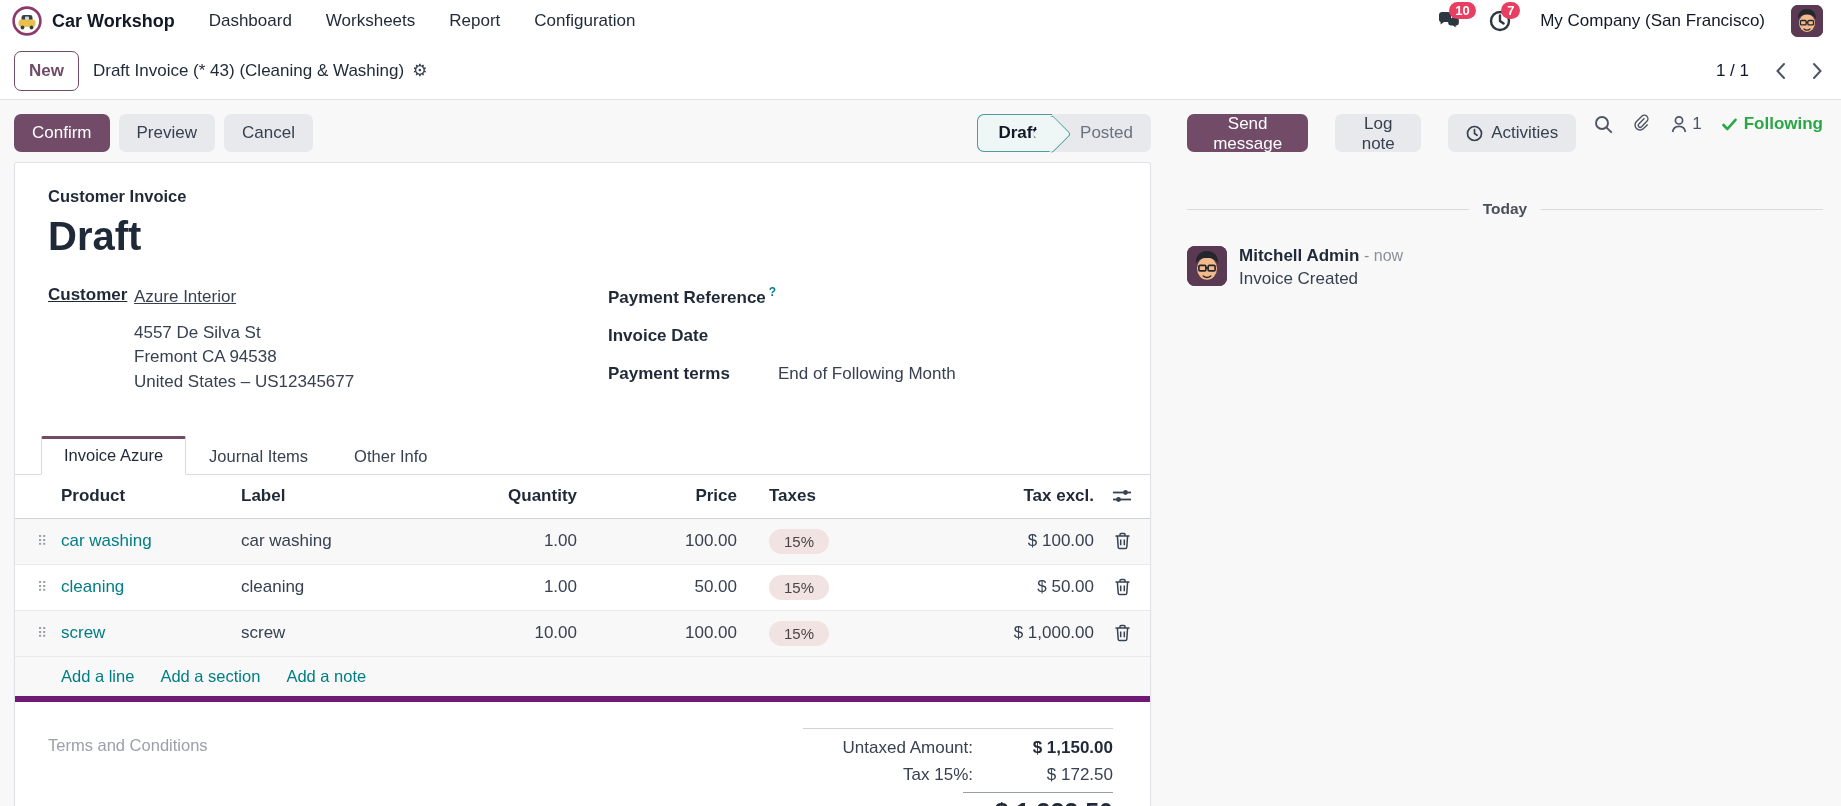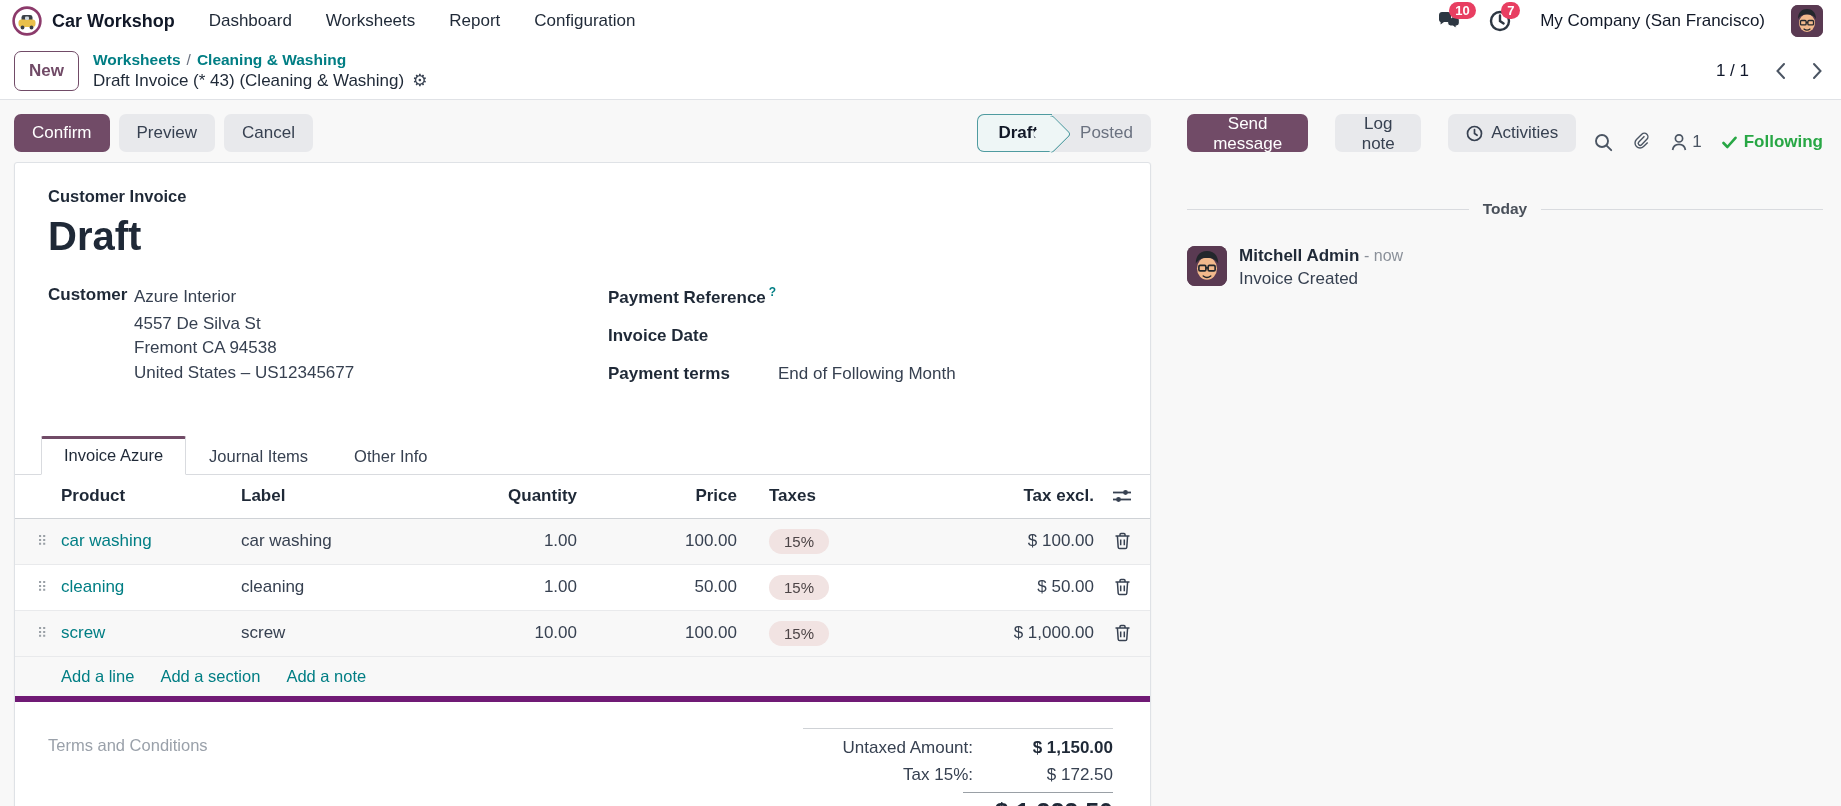--- a/index.html
+++ b/index.html
@@ -58,23 +58,23 @@
   
   .card { margin-left:14px; width:1137px; min-height:648px; background:#fff;
     border:1px solid #dfe2e6; border-radius:3px; box-shadow:0 1px 2px rgba(0,0,0,.05);
     padding:24px 33px 0 33px; }
   .doc-type { font-weight:700; color:#1f2937; font-size:16.5px; }
   .state-h1 { font-size:40px; font-weight:600; color:#1f2937; margin:8px 0 26px 0; }
 
   .fields-grid { display:flex; }
   .fg-left { width:560px; display:flex; }
   .lbl { font-weight:700; color:#1f2937; }
-  .cust-lbl { width:86px; flex:0 0 auto; }
+  .cust-lbl { width:86px; flex:0 0 auto;text-decoration:underline; }
   .cust-val { line-height:1.45; color:#374151; }
-  .cust-val .cname { margin-bottom:2px; }
+  .cust-val .cname { margin-bottom:11px;text-decoration:underline; }
   .fg-right { width:460px; }
   .frow { display:flex; margin-bottom:18px; align-items:baseline; }
   .frow .lbl { width:170px; flex:0 0 auto; }
   .fval { color:#374151; }
   .help-sup { color:#017E84; font-size:12px; vertical-align:super; margin-left:3px; cursor:pointer; }
 
   
   .tabs { display:flex; margin:34px -33px 0 -33px; padding-left:26px; border-bottom:1px solid #d9dbdf; }
   .tab { padding:10px 22px 9px 22px; font-size:16.5px; color:#374151; cursor:pointer;
     border:1px solid transparent; border-bottom:none; margin-bottom:-1px; }
@@ -109,21 +109,21 @@
   .totals { margin-left:auto; width:310px; border-top:1px solid #cfd2d6; padding-top:9px; margin-right:4px; }
   .tot-row { display:flex; align-items:baseline; justify-content:flex-end; margin-bottom:7px; }
   .tot-lbl { color:#374151; }
   .tot-val { width:140px; text-align:right; }
   .bold { font-weight:700; color:#1f2937; }
   .tot-total .tot-val { border-top:1px solid #9aa0a6; font-size:25px; font-weight:700; color:#1f2937;
     padding-top:5px; width:150px; }
   .tot-total { margin-top:2px; }
 
   
-  .chat-head { display:flex; align-items:flex-end;gap:18px; }
+  .chat-head { display:flex; align-items:flex-start;gap:18px; }
   .chat-icons { margin-left:auto; display:flex; align-items:center; gap:20px; }
   .followers { display:flex; align-items:center; gap:5px; color:#4b5563; cursor:pointer; }
   .following { display:flex; align-items:center; gap:7px; color:#28a745; font-weight:600; cursor:pointer; }
   .chat-icons svg { cursor:pointer; }
   .today-div { display:flex; align-items:center; gap:14px; margin-top:48px; color:#49505a;
     font-weight:600; font-size:15.5px; }
   .today-div::before, .today-div::after { content:""; flex:1; height:1px; background:#d9dbdf; }
   .msg { display:flex; margin-top:28px; gap:12px; }
   .msg-avatar { width:40px; height:40px; border-radius:8px; overflow:hidden; background:#5a3a52; flex:0 0 auto; }
   .msg-name { font-weight:700; color:#1f2937; }
@@ -177,23 +177,20 @@
         <path d="M15.1 17.5h1.8" stroke="#23272c" stroke-width="1.3"></path>
         <path d="M13 24c1.8 1.4 4.2 1.4 6 0" stroke="#23272c" stroke-width="1.2" fill="none" stroke-linecap="round"></path>
       </svg>
     </div>
   </div>
 </header>
 
 <div class="crumb-bar">
   <button class="btn-new">New</button>
   <div class="crumb-lines">
-    <div class="crumb-top">
-      <a>Worksheets</a><span class="crumb-sep">/</span><a>Cleaning &amp; Washing</a>
-    </div>
     <div class="crumb-title">
       <span>Draft Invoice (* 43) (Cleaning &amp; Washing)</span>
       <span class="gear">⚙</span>
     </div>
   </div>
   <div class="pager">
     <span>1 / 1</span>
     <svg width="11" height="18" viewBox="0 0 11 18" fill="none" stroke="#4b5563" stroke-width="2" stroke-linecap="round">
         <path d="M9 2 2.5 9 9 16"></path>
       </svg>

